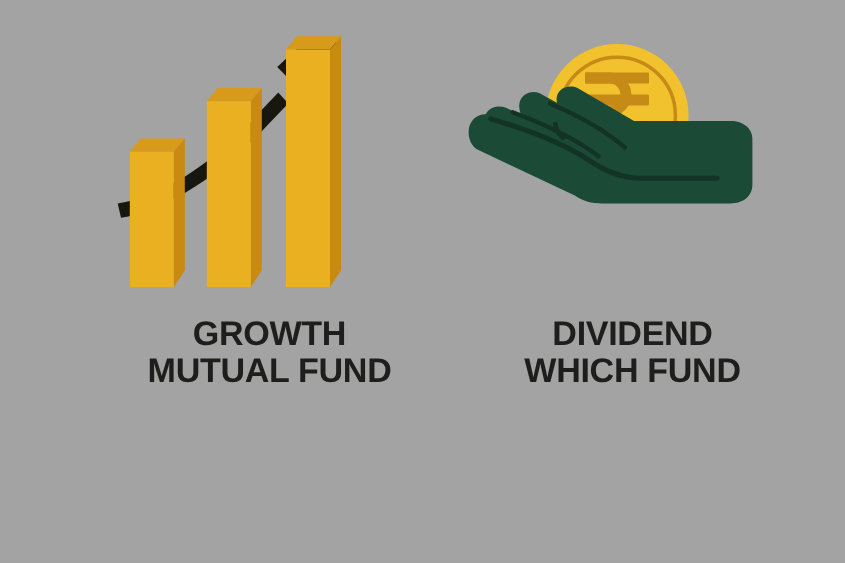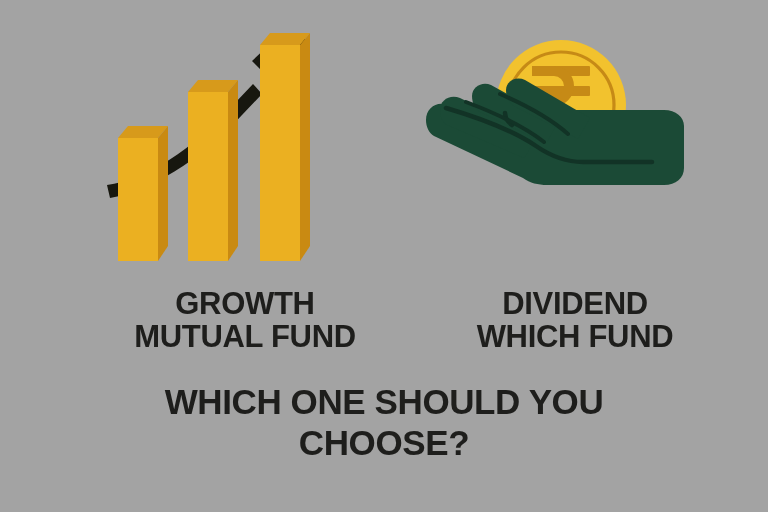--- a/index.html
+++ b/index.html
@@ -145,16 +145,14 @@
       </g>
     </svg>
   </div>
 
   <div class="col-label" id="growth-label">GROWTH
 MUTUAL FUND</div>
 
   <div class="col-label" id="dividend-label">DIVIDEND
 WHICH FUND</div>
 
-  <div id="headline">WHICH ONE SHOULD YOU
-CHOOSE?</div>
 
 </div>
 
 </body></html>

